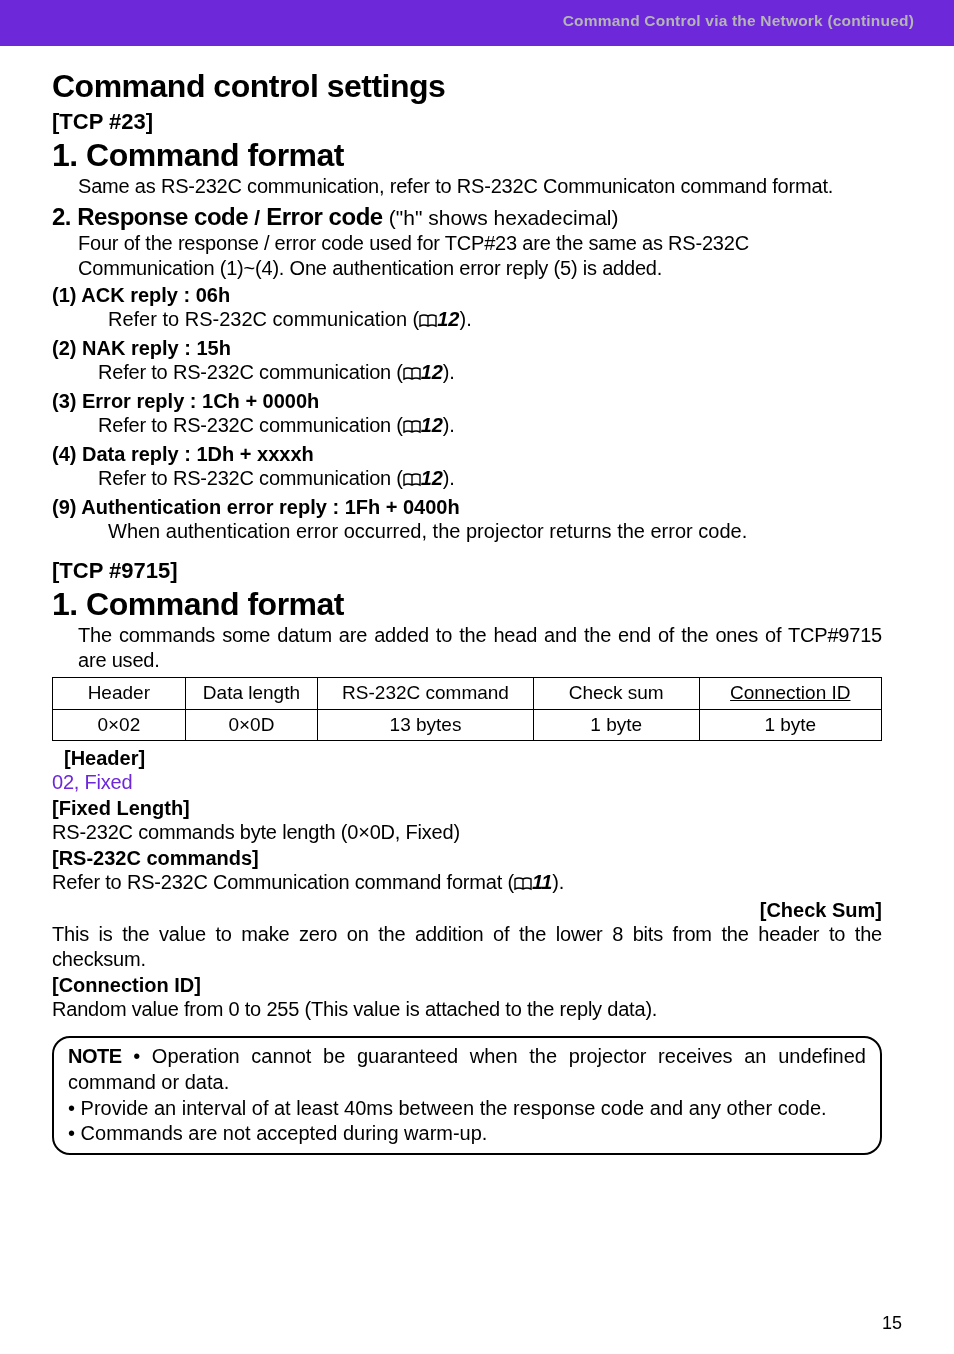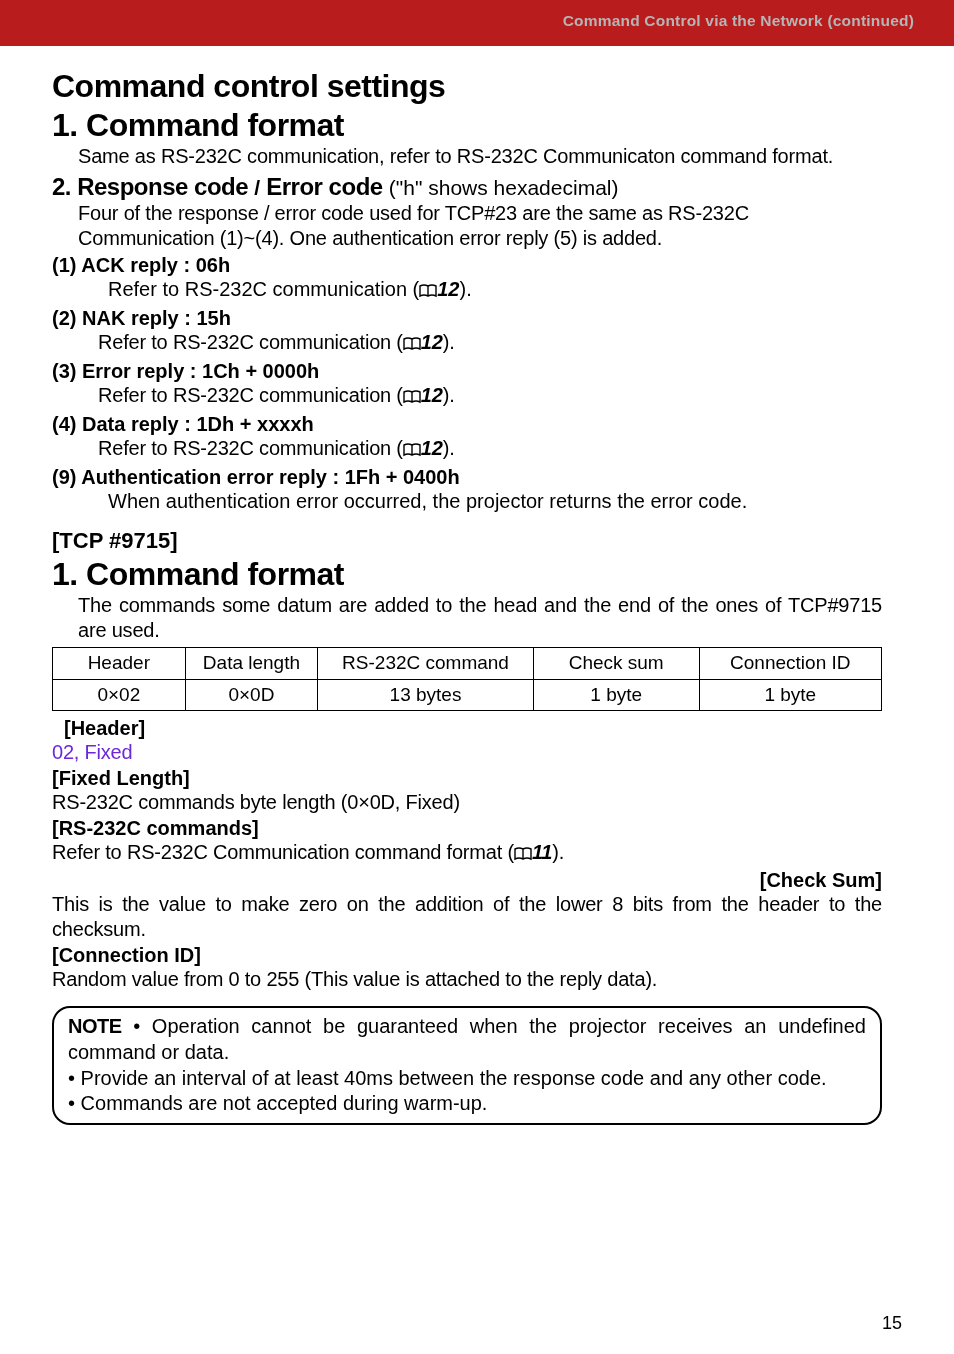--- a/index.html
+++ b/index.html
@@ -5,21 +5,21 @@
   * { box-sizing: border-box; margin: 0; padding: 0; }
   body {
     width: 954px;
     height: 1354px;
     background: #fff;
     font-family: Arial, Helvetica, sans-serif;
     color: #000;
     position: relative;
   }
   .top-banner {
-    background: #b91c1c;
+    background: #6d28d9;
     height: 46px;
     width: 100%;
     position: relative;
   }
   .top-banner-inner {
     position: absolute;
     right: 40px;
     top: 12px;
     font-size: 15.5px;
     font-weight: bold;
@@ -126,20 +126,21 @@
 <body>
 
 <div class="top-banner">
   <div class="top-banner-inner">Command Control via the Network (continued)</div>
 </div>
 
 <div class="content">
 
   <h1 class="main-title">Command control settings</h1>
 
+  <div class="tcp-label">[TCP #23]</div>
 
   <h2 class="section-title">1. Command format</h2>
   <div class="body-text indent1">Same as RS-232C communication, refer to RS-232C Communicaton command format.</div>
 
   <div style="margin-top:4px;">
     <span class="error-heading">2. Response code </span><span class="error-heading-slash">/</span><span class="error-heading"> Error code </span><span class="error-heading-light">("h" shows hexadecimal)</span>
   </div>
   <div class="body-text indent1">Four of the response / error code used for TCP#23 are the same as RS-232C</div>
   <div class="body-text indent1">Communication (1)~(4). One authentication error reply (5) is added.</div>
 
@@ -178,21 +179,21 @@
   <h2 class="section-title">1. Command format</h2>
   <div class="body-text indent1" style="text-align:justify;">The commands some datum are added to the head and the end of the ones of TCP#9715 are used.</div>
 
   <table class="cmd-table">
     <tbody>
         <tr>
       <td style="width:16%;">Header</td>
       <td style="width:16%;">Data length</td>
       <td style="width:26%;">RS-232C command</td>
       <td style="width:20%;">Check sum</td>
-      <td style="width:22%;">Connection ID</td>
+      <td style="width:22%;text-decoration:underline;">Connection ID</td>
     </tr>
     <tr>
       <td>0×02</td>
       <td>0×0D</td>
       <td>13 bytes</td>
       <td>1 byte</td>
       <td>1 byte</td>
     </tr>
   </tbody>
     </table>

